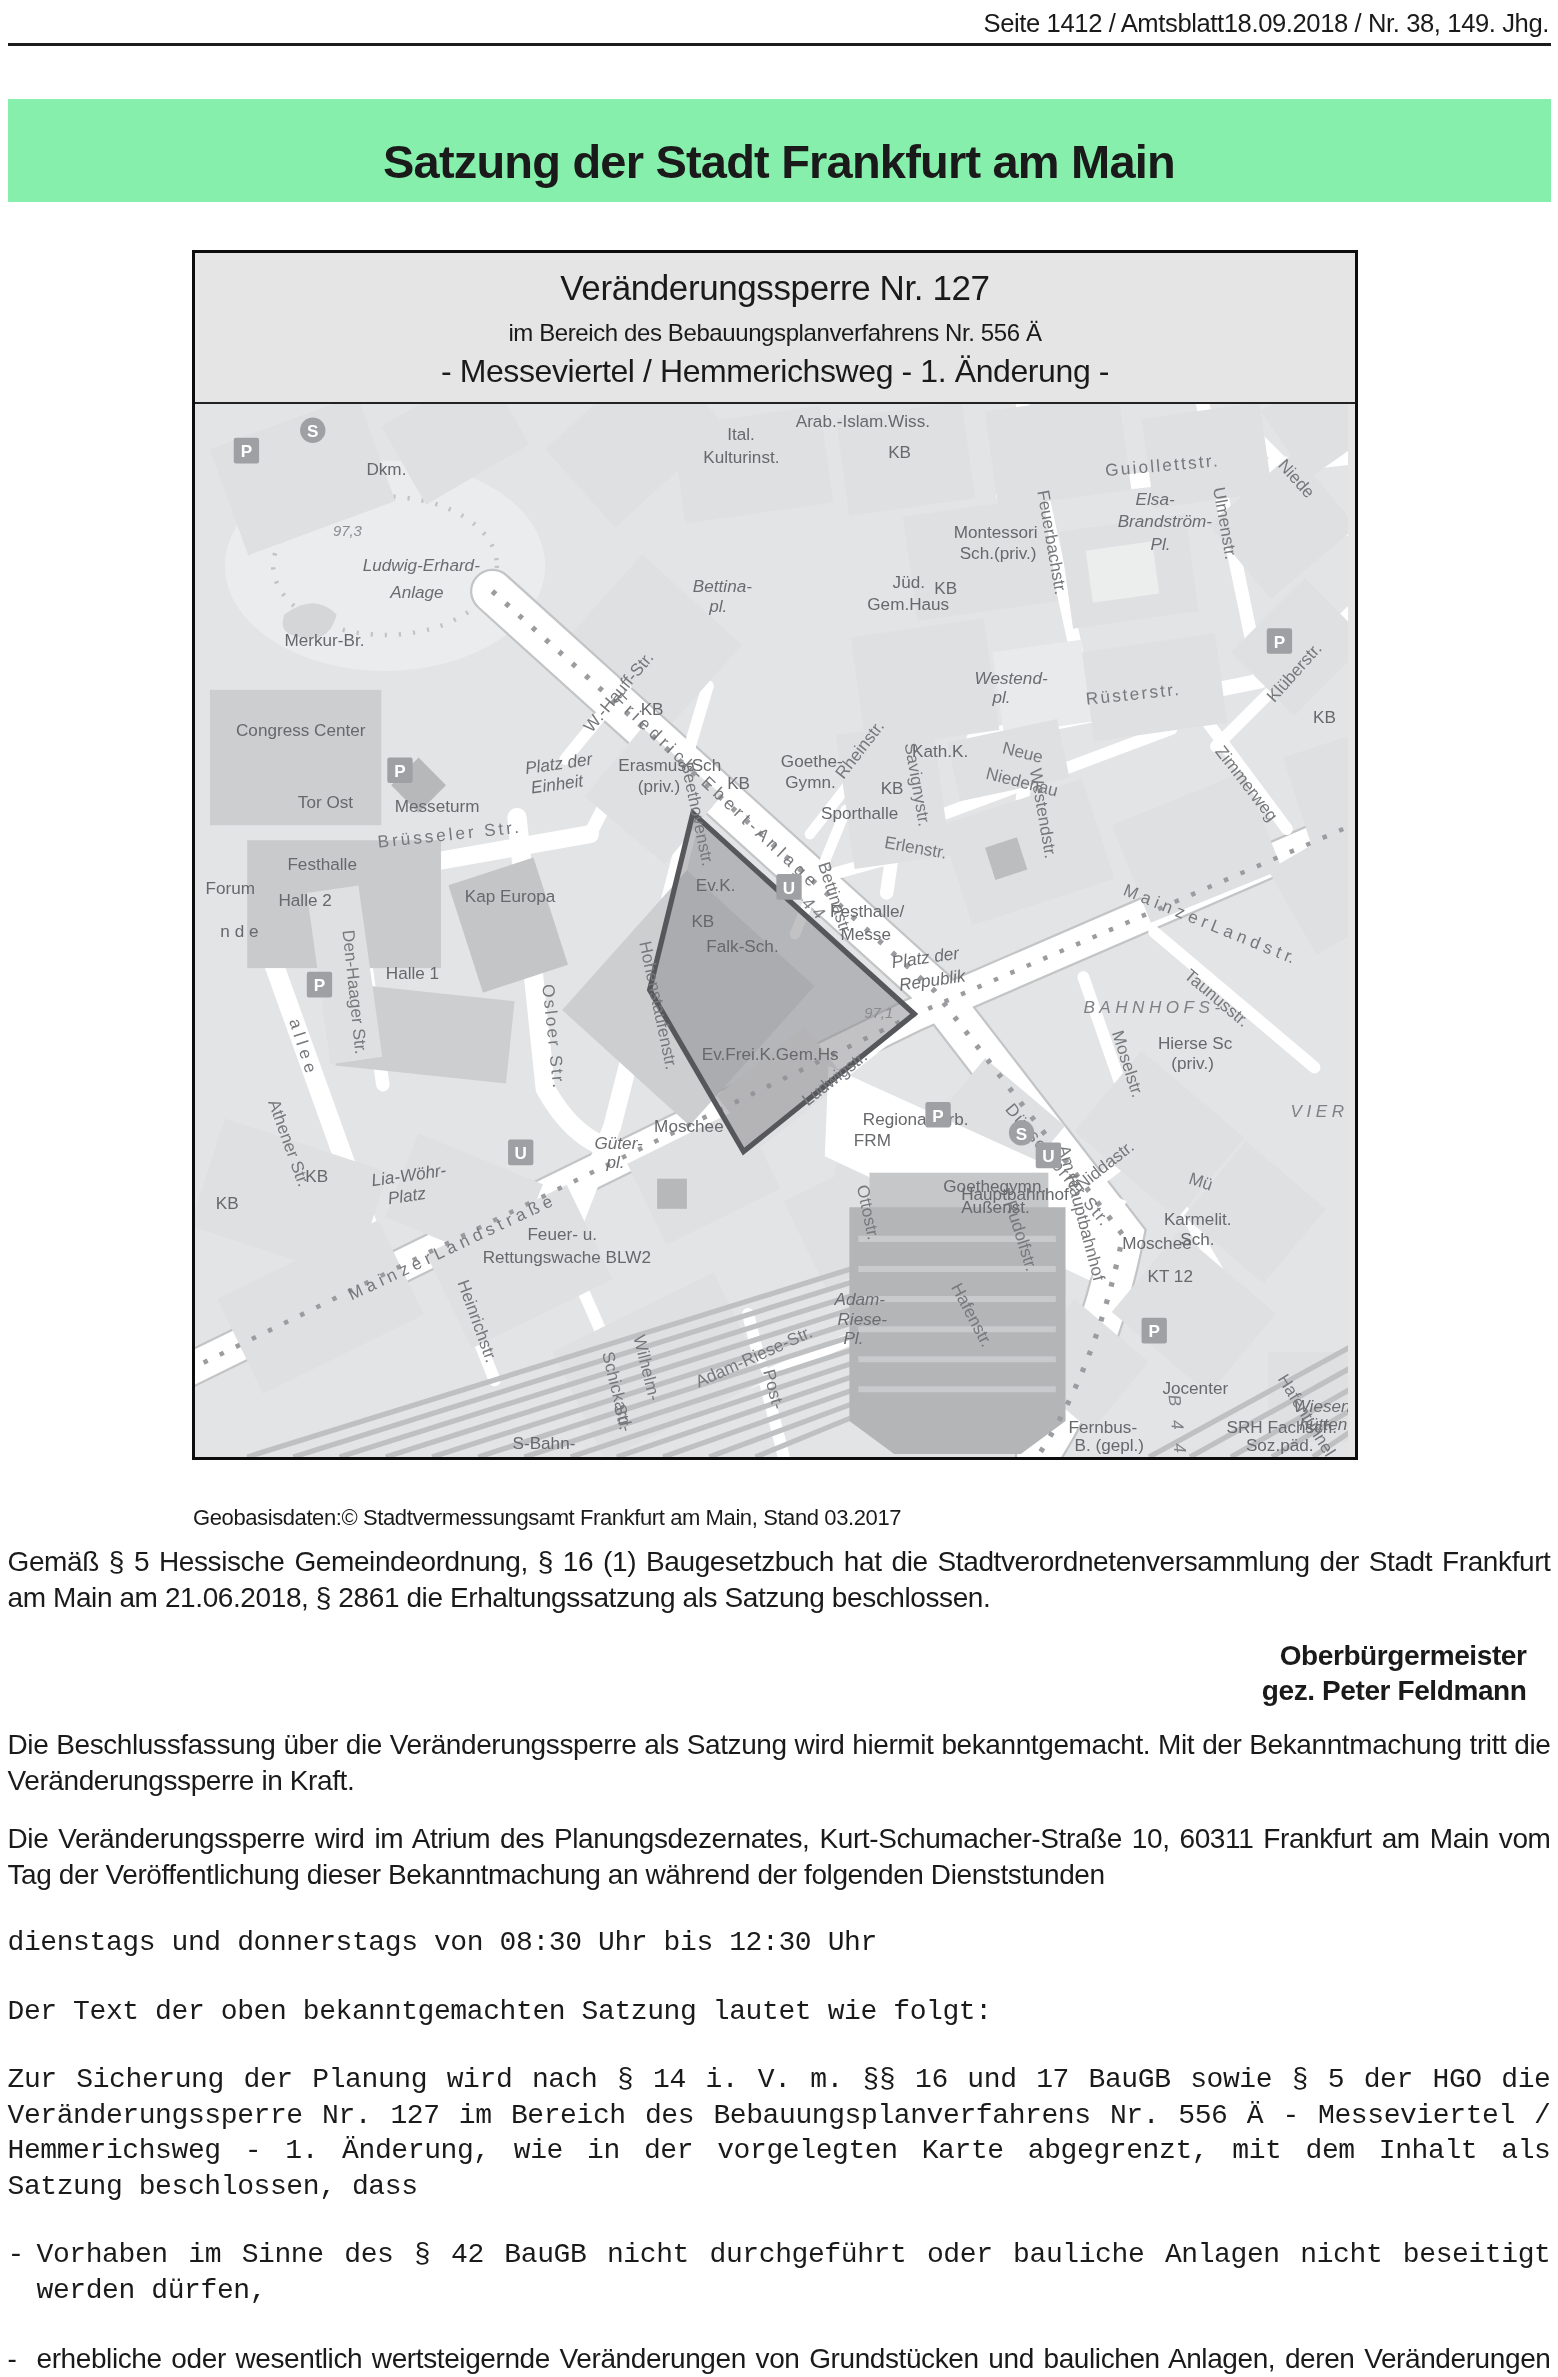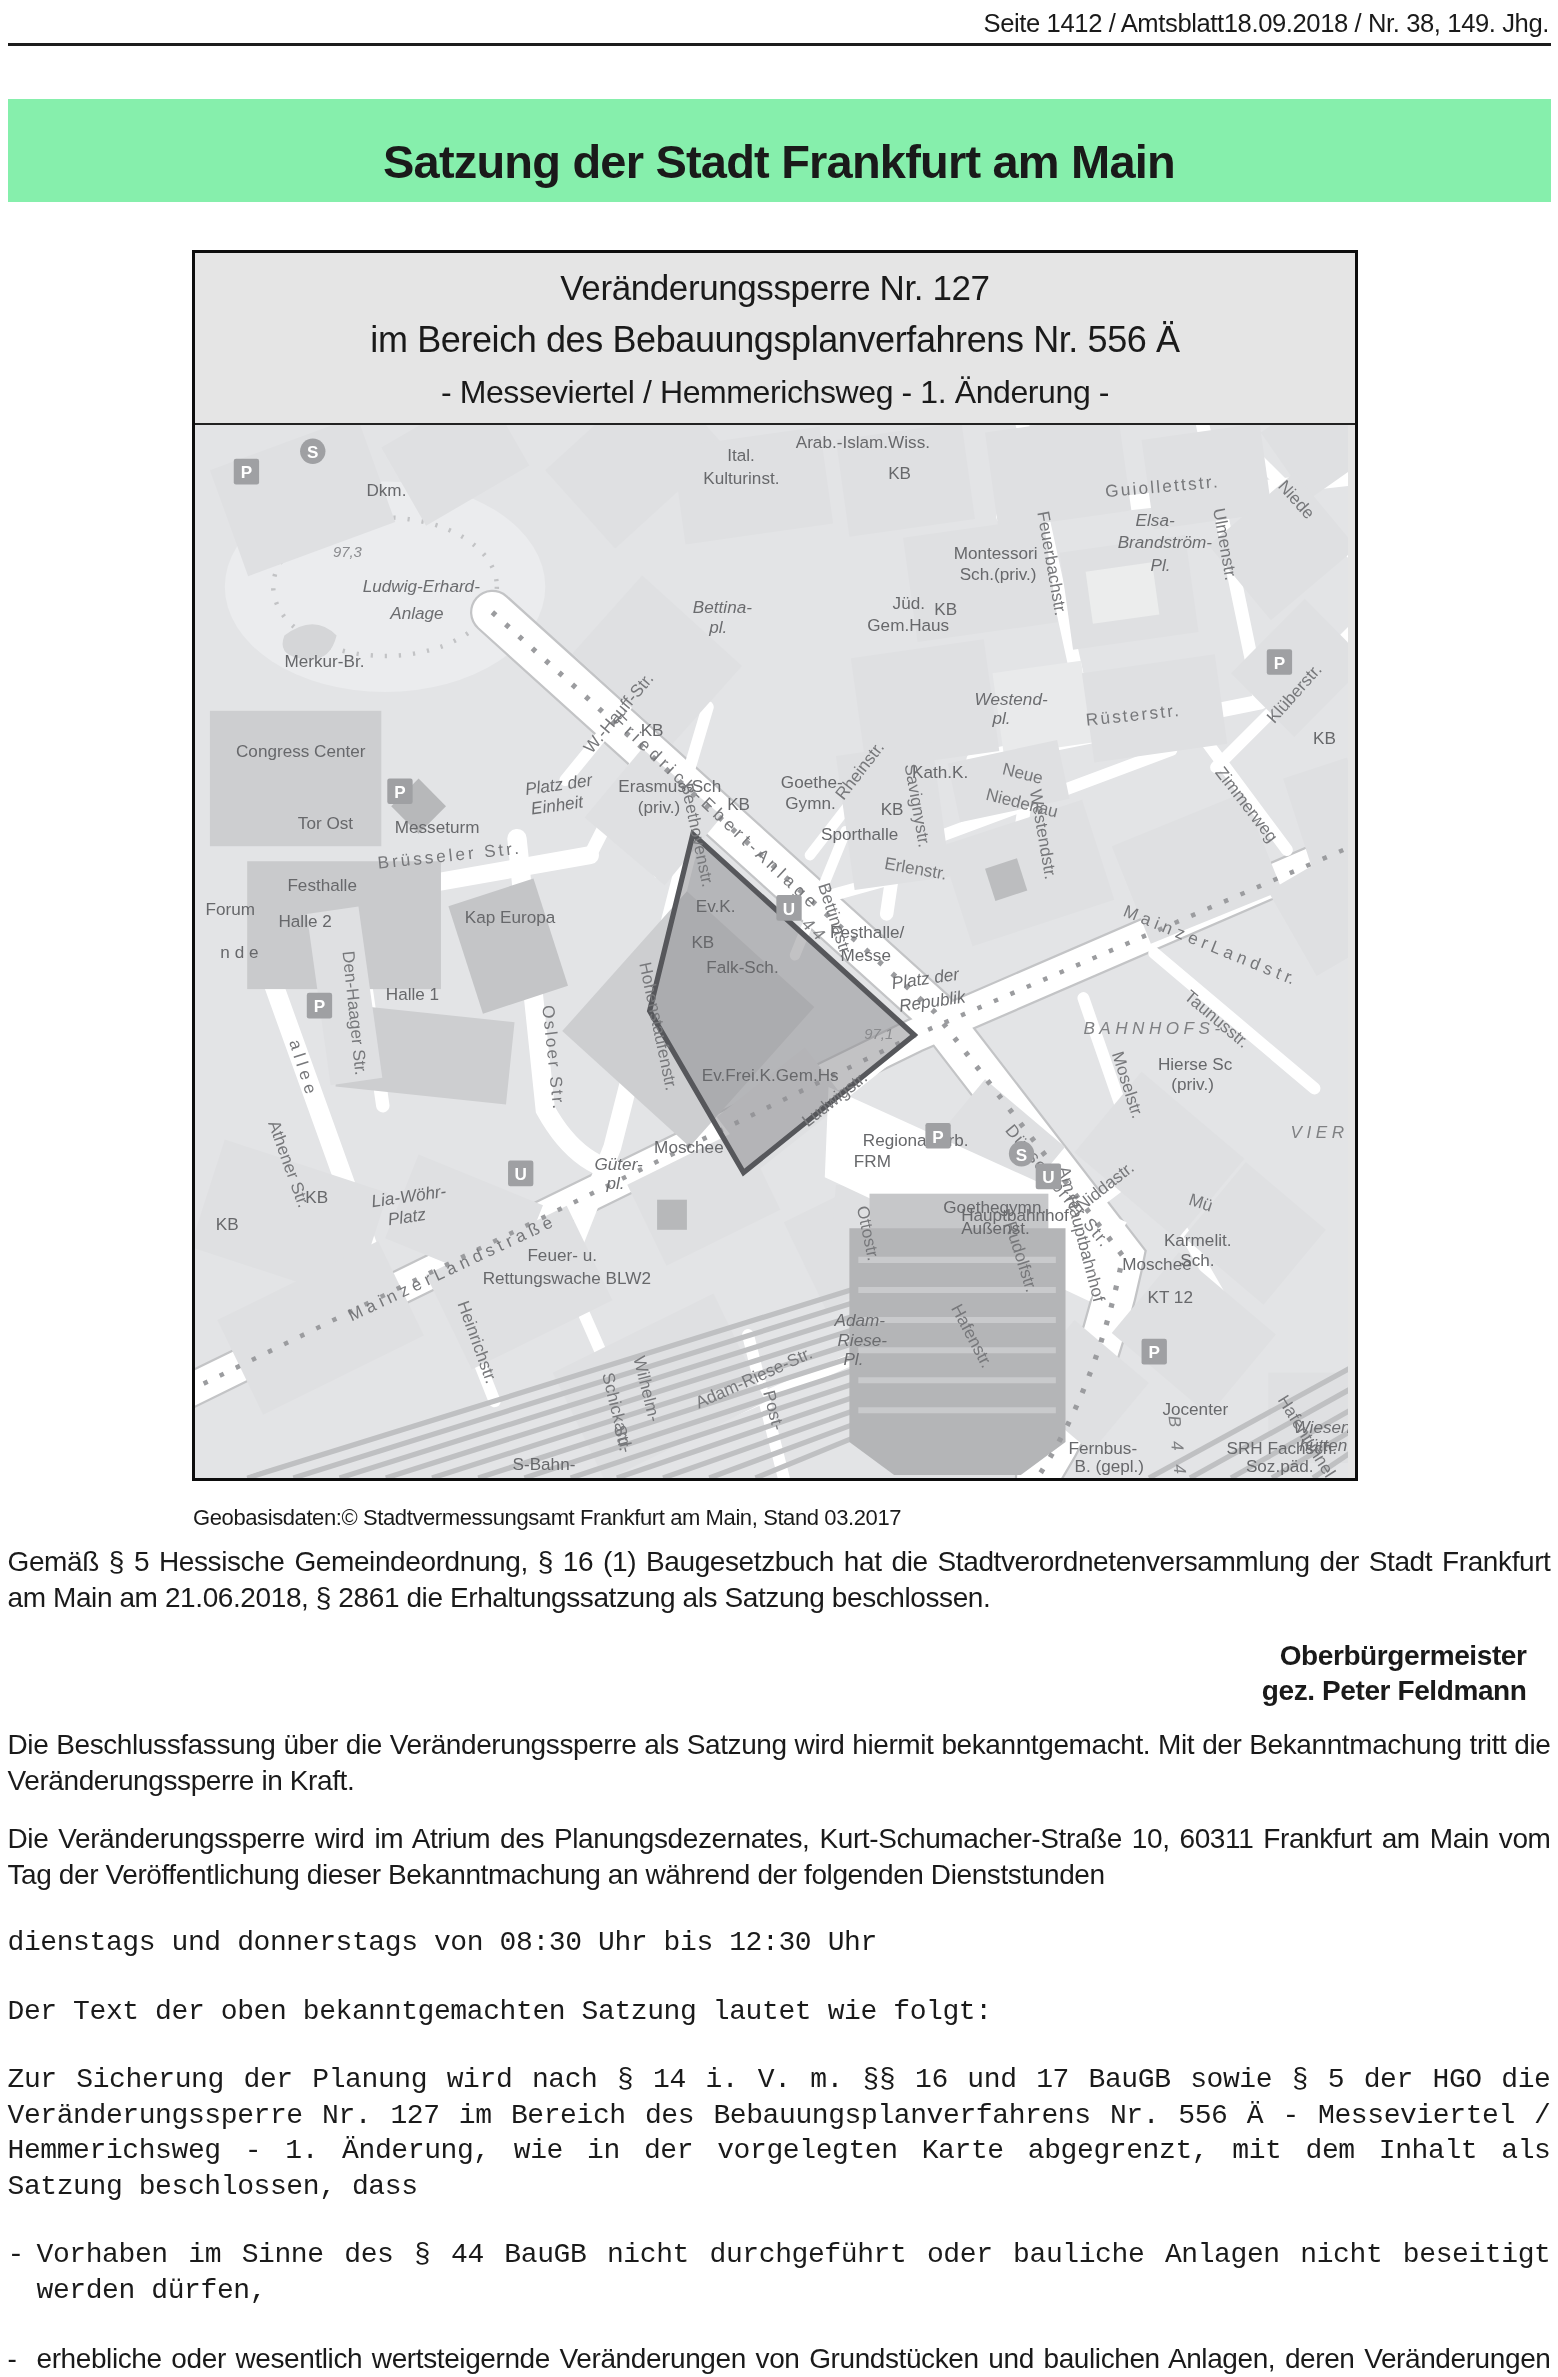--- a/index.html
+++ b/index.html
@@ -9,21 +9,21 @@
   .hdr{position:absolute;top:9px;left:9px;right:9px;display:flex;justify-content:flex-end;
        font-size:25.6px;letter-spacing:-0.4px;}
   .rule{position:absolute;top:43px;left:7.5px;right:7.5px;height:3px;background:#1c1c1c;}
   
   .banner{position:absolute;top:99px;left:7.5px;width:1543px;height:103px;background:#86efac;}
   .banner-title{width:100%;text-align:center;line-height:125px;font-size:47px;font-weight:bold;letter-spacing:-0.8px;}
   
   .mapbox{position:absolute;top:250px;left:192px;width:1160px;border:3.8px solid #0d0d0d;background:#e5e5e5;}
   .mb-title{text-align:center;margin:15px 0 4.5px 0;}
   .mb-t1{font-size:35px;letter-spacing:-0.4px;margin-bottom:10.5px;}
-  .mb-t2{font-size:36px;letter-spacing:-0.4px;margin-bottom:13px;}
+  .mb-t2{font-size:24px;letter-spacing:-0.4px;margin-bottom:6px;}
   .mb-t3{font-size:32px;letter-spacing:-0.4px;margin-bottom:12px;}
   .mapwrap{border-top:2.3px solid #222;line-height:0;}
   
   text.ml{font-family:"Liberation Sans",sans-serif;fill:#6e6f72;font-size:23px;}
   text.st{fill:#77787b;}
   text.pl{fill:#67686b;}
   text.it{font-style:italic;fill:#6b6c6f;}
   text.num{font-style:italic;fill:#8a8b8e;font-size:20px;}
   text.big{font-style:italic;fill:#7f8083;letter-spacing:6px;}
   text.ic{fill:#fff;font-weight:bold;text-anchor:middle;}
@@ -397,21 +397,21 @@
       <div>Oberbürgermeister</div>
       <div>gez. Peter Feldmann</div>
     </div>
     <p class="just">Die Beschlussfassung über die Veränderungssperre als Satzung wird hiermit bekanntgemacht. Mit der Bekanntmachung tritt die Veränderungssperre in Kraft.</p>
     <p class="just">Die Veränderungssperre wird im Atrium des Planungsdezernates, Kurt-Schumacher-Straße 10, 60311 Frank­furt am Main vom Tag der Veröffentlichung dieser Bekanntmachung an während der folgenden Dienststunden</p>
     <p class="gap">dienstags und donnerstags von 08:30 Uhr bis 12:30 Uhr</p>
     <p class="gap">Der Text der oben bekanntgemachten Satzung lautet wie folgt:</p>
     <p class="just gap">Zur Sicherung der Planung wird nach § 14 i. V. m. §§ 16 und 17 BauGB sowie § 5 der HGO die Veränderungs­sperre Nr. 127 im Bereich des Bebauungsplanverfahrens Nr. 556 Ä - Messeviertel / Hemmerichsweg - 1. Ände­rung, wie in der vorgelegten Karte abgegrenzt, mit dem Inhalt als Satzung beschlossen, dass</p>
     <div class="bullet gap">
       <span class="dash">-</span>
-      <p class="just">Vorhaben im Sinne des § 44 BauGB nicht durchgeführt oder bauliche Anlagen nicht beseitigt werden dürfen,</p>
+      <p class="just">Vorhaben im Sinne des § 42 BauGB nicht durchgeführt oder bauliche Anlagen nicht beseitigt werden dürfen,</p>
     </div>
     <div class="bullet">
       <span class="dash">-</span>
       <p class="just">erhebliche oder wesentlich wertsteigernde Veränderungen von Grundstücken und baulichen Anlagen, deren Veränderungen nicht genehmigungs-, zustimmungs- oder anzeigenpflichtig sind, nicht vorgenommen werden dürfen.</p>
     </div>
   </div>
 
 </div>
 
 

